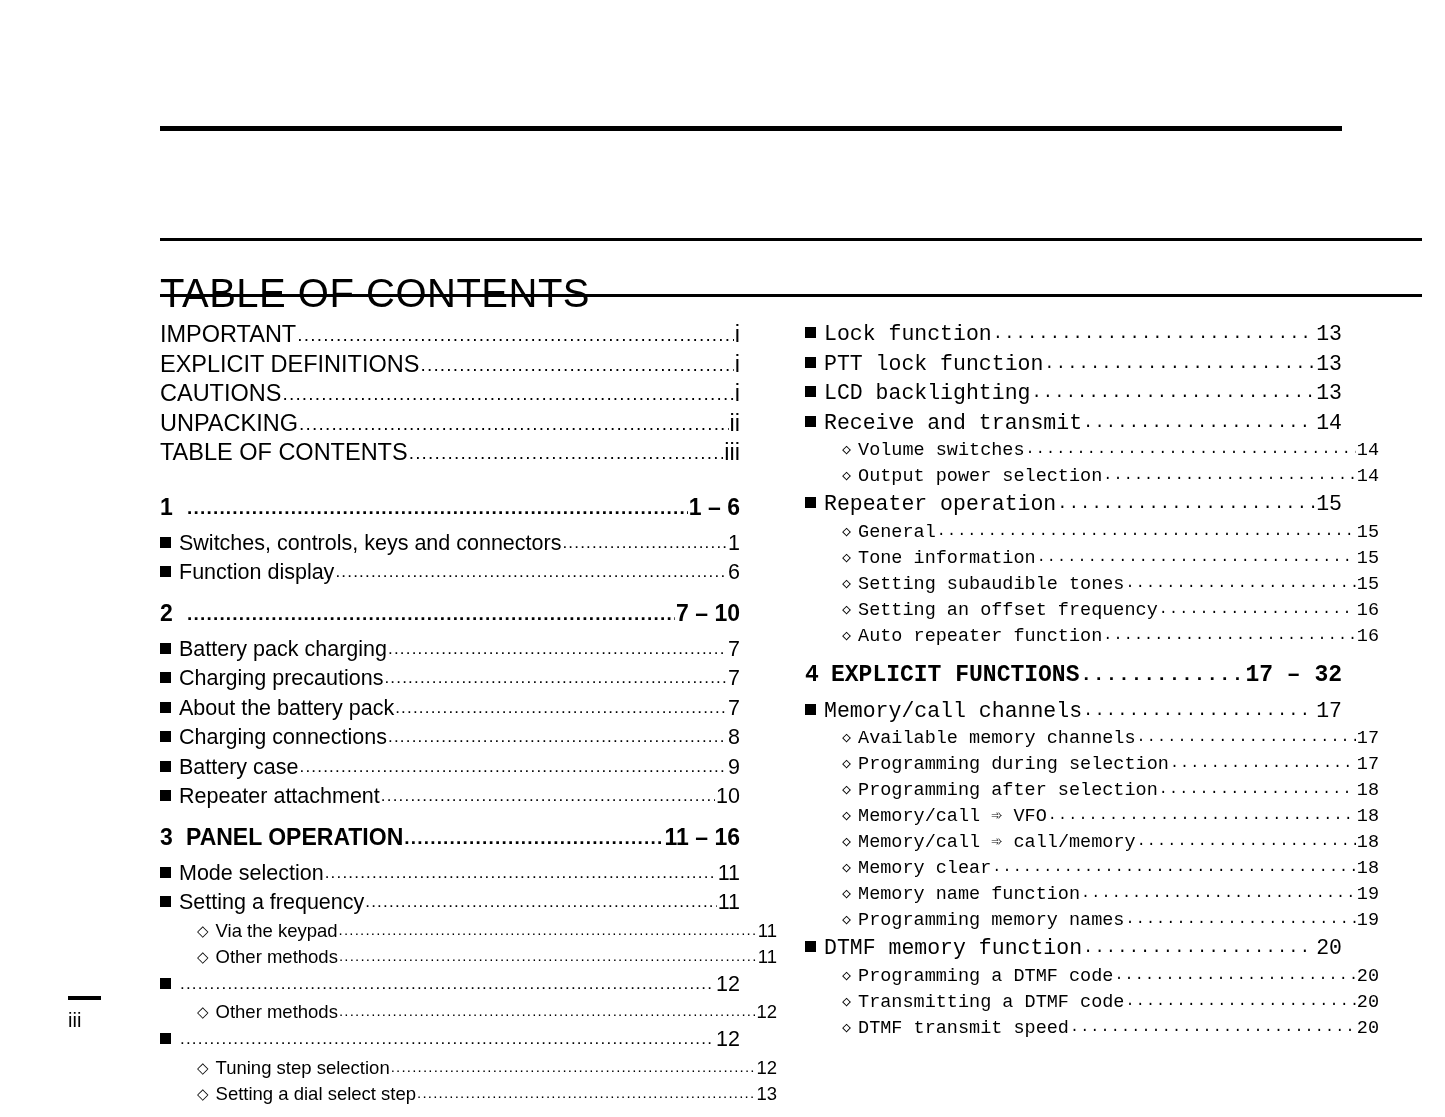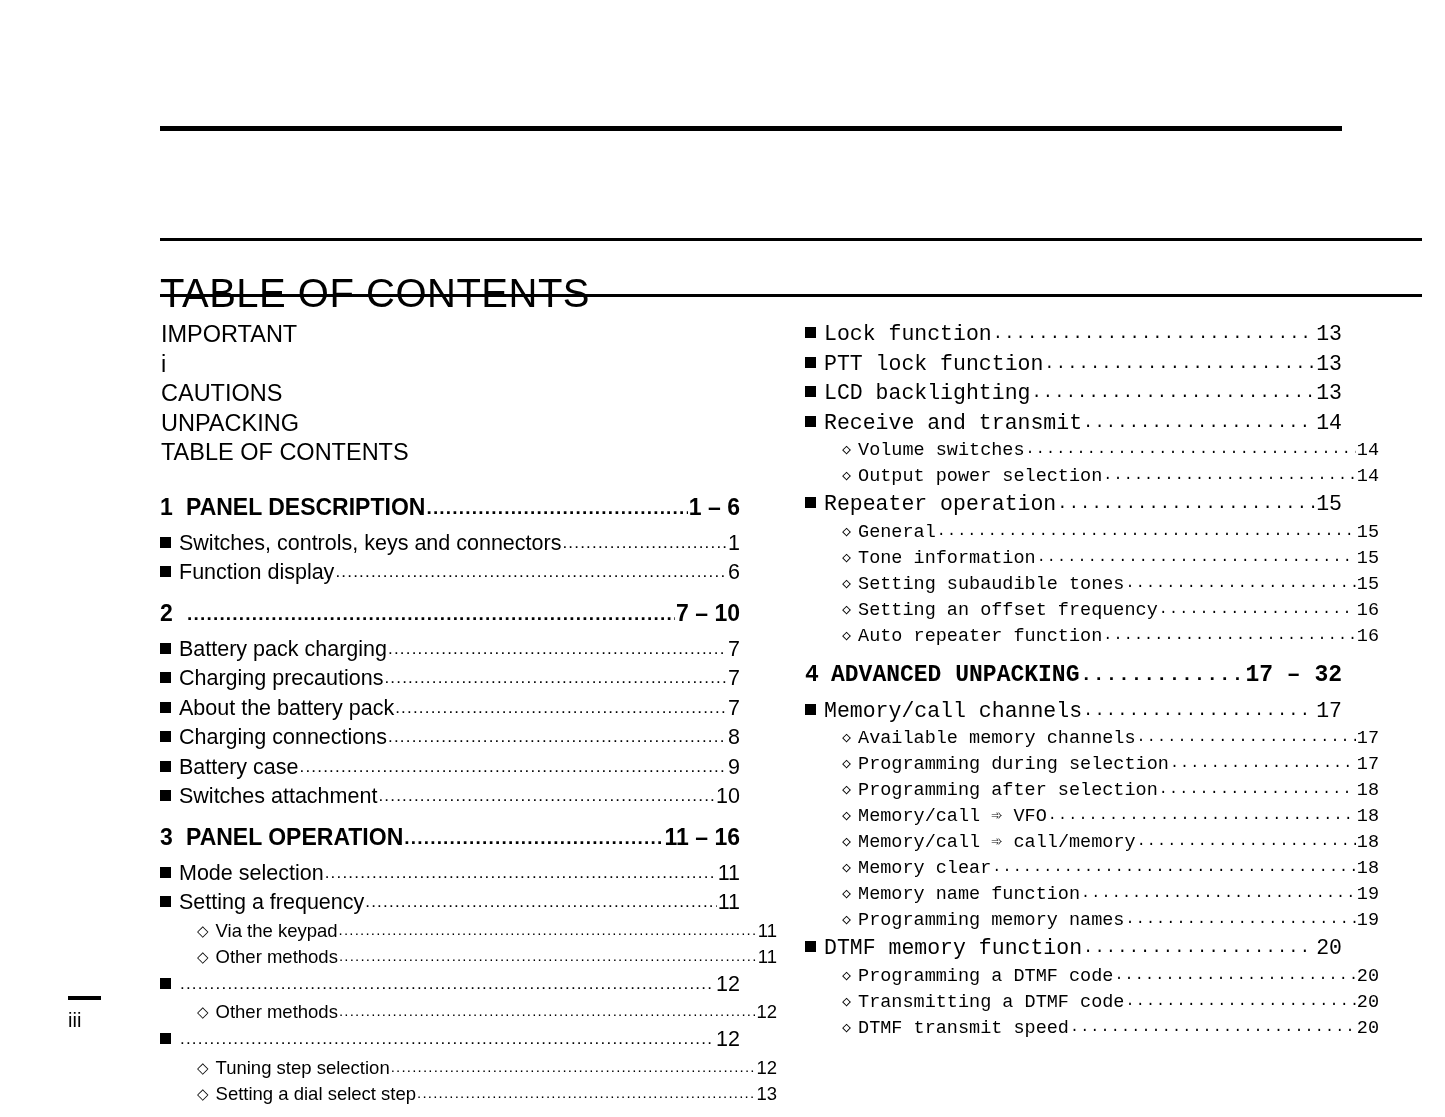--- a/index.html
+++ b/index.html
@@ -91,21 +91,20 @@
   }
   .entry .pg {
     flex: 0 0 auto;
   }
 
   
   .lv-front {
     font-size: 23.5px;
     line-height: 29.5px;
     height: 29.5px;
-    flex-direction: column;
   }
   .lv-front .dots { font-size: 19px; position: relative; top: -1px; }
 
   
   .lv-chap {
     font-size: 23px;
     line-height: 30px;
     height: 37px;
     font-weight: bold;
     align-items: baseline;
@@ -181,20 +180,21 @@
   <h1 class="page-title">TABLE OF CONTENTS</h1>
   <div class="title-rule-bottom"></div>
 
   <div class="col col-left" id="col-left">
       <div class="entry lv-front">
         <span class="label">IMPORTANT</span>
         <span class="dots">..........................................................................................</span>
         <span class="pg">i</span>
       </div>
       <div class="entry lv-front">
+        <span class="label">EXPLICIT DEFINITIONS</span>
         <span class="dots">..........................................................................................</span>
         <span class="pg">i</span>
       </div>
       <div class="entry lv-front">
         <span class="label">CAUTIONS</span>
         <span class="dots">..........................................................................................</span>
         <span class="pg">i</span>
       </div>
       <div class="entry lv-front">
         <span class="label">UNPACKING</span>
@@ -203,21 +203,20 @@
       </div>
       <div class="entry lv-front">
         <span class="label">TABLE OF CONTENTS</span>
         <span class="dots">..........................................................................................</span>
         <span class="pg">iii</span>
       </div>
       <div class="gap-chap"></div>
       <div class="gap-small"></div>
       <div class="entry lv-chap">
         <span class="num">1</span>
-        <span class="label">PANEL DESCRIPTION</span>
         <span class="dots">..........................................................................................</span>
         <span class="pg">1 – 6</span>
       </div>
       <div class="entry lv-sq">
         <span class="bullet"></span>
         <span class="label">Switches, controls, keys and connectors</span>
         <span class="dots">..........................................................................................</span>
         <span class="pg">1</span>
       </div>
       <div class="entry lv-sq">
@@ -257,21 +256,21 @@
         <span class="pg">8</span>
       </div>
       <div class="entry lv-sq">
         <span class="bullet"></span>
         <span class="label">Battery case</span>
         <span class="dots">..........................................................................................</span>
         <span class="pg">9</span>
       </div>
       <div class="entry lv-sq">
         <span class="bullet"></span>
-        <span class="label">Switches attachment</span>
+        <span class="label">Repeater attachment</span>
         <span class="dots">..........................................................................................</span>
         <span class="pg">10</span>
       </div>
       <div class="gap-chap"></div>
       <div class="entry lv-chap">
         <span class="num">3</span>
         <span class="label">PANEL OPERATION</span>
         <span class="dots">..........................................................................................</span>
         <span class="pg">11 – 16</span>
       </div>
@@ -397,21 +396,21 @@
       </div>
       <div class="entry lv-dm">
         <span class="bullet">◇</span>
         <span class="label">Auto repeater function</span>
         <span class="dots">..........................................................................................</span>
         <span class="pg">16</span>
       </div>
       <div class="gap-chap"></div>
       <div class="entry lv-chap">
         <span class="num">4</span>
-        <span class="label">ADVANCED UNPACKING</span>
+        <span class="label">EXPLICIT FUNCTIONS</span>
         <span class="dots">..........................................................................................</span>
         <span class="pg">17 – 32</span>
       </div>
       <div class="entry lv-sq">
         <span class="bullet"></span>
         <span class="label">Memory/call channels</span>
         <span class="dots">..........................................................................................</span>
         <span class="pg">17</span>
       </div>
       <div class="entry lv-dm">

